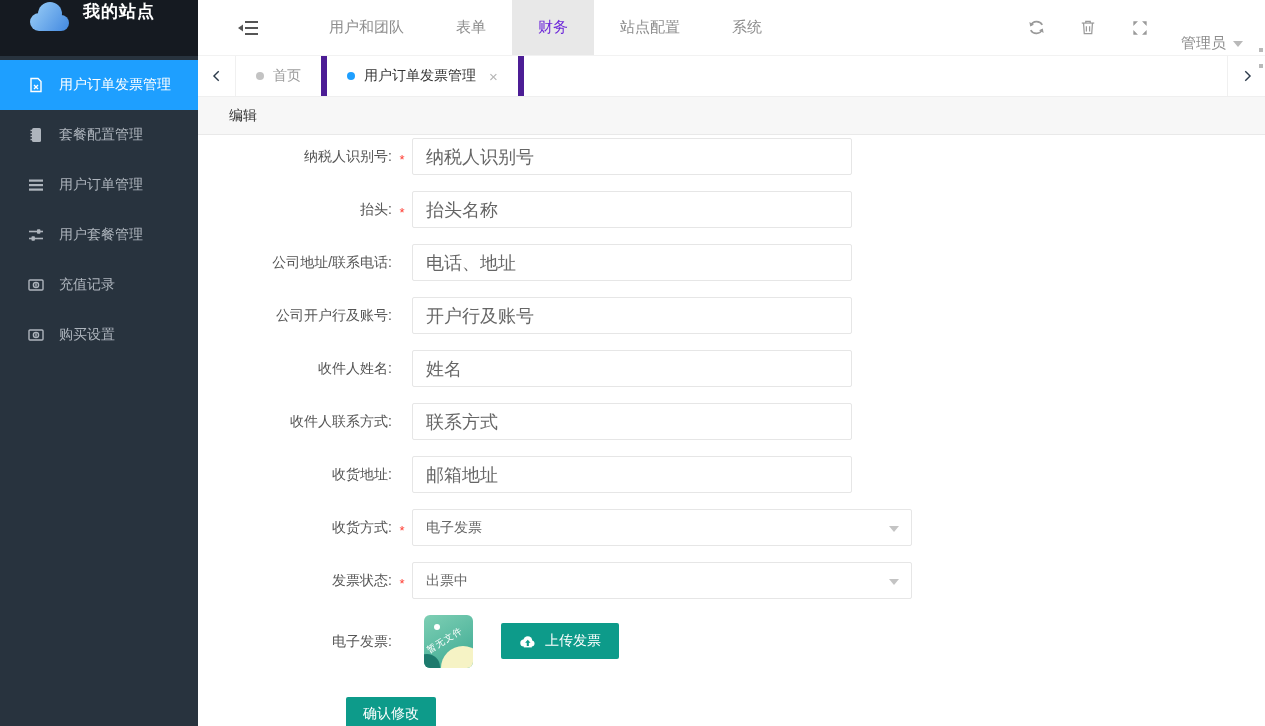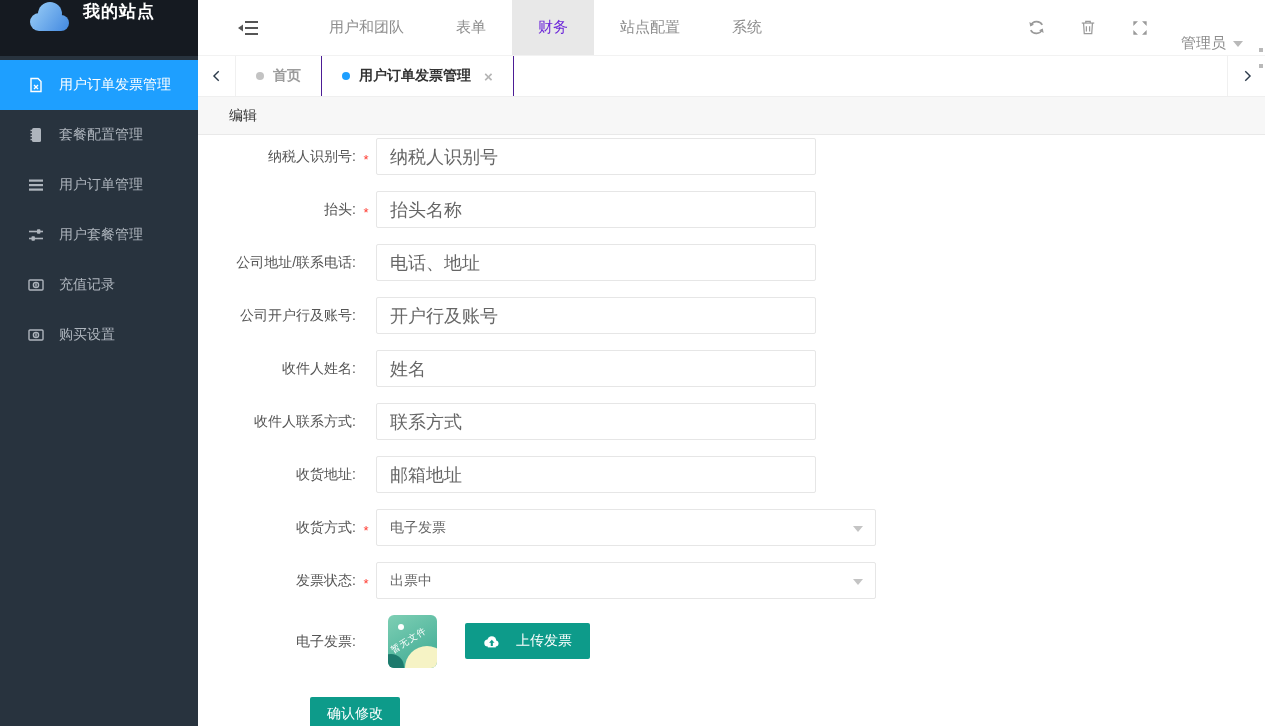--- a/index.html
+++ b/index.html
@@ -28,46 +28,46 @@
   .header-right { margin-left:auto; display:flex; align-items:center; height:100%; padding-right:22px; }
   .hr-icon { width:18px; height:18px; margin-left:34px; cursor:pointer; display:flex; align-items:center; justify-content:center; }
   .user-menu { margin-left:32px; display:flex; align-items:center; gap:7px; color:#8d8d8d; font-size:15px; cursor:pointer;margin-top:32px; }
   .caret-down { width:0; height:0; border-left:5px solid transparent; border-right:5px solid transparent; border-top:6px solid #b9b9b9; }
 
   
   .tabstrip { height:41px; display:flex; align-items:stretch; border-bottom:1px solid #efefef; flex-shrink:0; }
   .tab-arrow { width:38px; display:flex; align-items:center; justify-content:center; cursor:pointer; }
   .tab-arrow.left { border-right:1px solid #f0f0f0; }
   .tab-arrow.right { border-left:1px solid #f0f0f0; }
-  .tab { display:flex; align-items:center; padding:0 20px; border-right:1px solid #4c1d95; font-size:14px; color:#9c9c9c; cursor:pointer; gap:9px;font-weight:bold; }
+  .tab { display:flex; align-items:center; padding:0 20px; border-right:6px solid #4c1d95; font-size:14px; color:#9c9c9c; cursor:pointer; gap:9px; }
   .tab .dot { width:8px; height:8px; border-radius:50%; background:#c3c3c3; }
   .tab.active { color:#333; }
   .tab.active .dot { background:#1e9fff; }
   .tab .tab-close { color:#b5b5b5; font-size:15px; margin-left:4px; cursor:pointer; line-height:1; }
   .tab-spacer { flex:1; }
 
   
   .editbar { height:38px; background:#f7f7f7; border-bottom:1px solid #e9e9e9; display:flex; align-items:center; padding-left:31px; font-size:14px; color:#333; flex-shrink:0; }
 
   
-  .form-area { flex:1; padding-top:3px; overflow:hidden; position:relative; }
+  .form-area { flex:1; padding-top:3px; overflow:hidden; position:relative;margin-left:36px; }
   .form-row { display:flex; align-items:center; margin-bottom:16px; padding-left:28px; }
   .f-label { width:130px; display:flex; justify-content:flex-end; white-space:nowrap; color:#555; font-size:14px; }
   .f-req { width:20px; text-align:center; color:#ff3b30; font-size:13px; padding-top:5px; }
   .f-input { width:440px; height:37px; border:1px solid #e6e6e6; border-radius:2px; padding:0 13px; font-size:18px; color:#666; background:#fff; outline:none; font-family:inherit; }
   .f-select { width:500px; height:37px; border:1px solid #e6e6e6; border-radius:2px; padding:0 13px; font-size:14px; color:#666; background:#fff; display:flex; align-items:center; position:relative; cursor:pointer; }
   .f-select .sel-caret { position:absolute; right:12px; top:16px; width:0; height:0; border-left:5px solid transparent; border-right:5px solid transparent; border-top:6px solid #c4c4c4; }
 
   .upload-row { align-items:flex-start; }
   .thumb { width:49px; height:53px; border-radius:6px; margin-left:12px; position:relative; overflow:hidden; background:linear-gradient(150deg,#7ecfb4 0%,#4fb49c 70%); flex-shrink:0; }
   .thumb .t-dot { position:absolute; left:10px; top:9px; width:6px; height:6px; border-radius:50%; background:#ffffff; }
   .thumb .t-text { position:absolute; left:1px; top:19px; color:#fff; font-size:9px; transform:rotate(-32deg); white-space:nowrap; letter-spacing:1px; }
   .thumb .t-circle-dark { position:absolute; left:-10px; bottom:-12px; width:26px; height:26px; border-radius:50%; background:#1d7a6d; }
   .thumb .t-circle-light { position:absolute; right:-12px; bottom:-22px; width:44px; height:44px; border-radius:50%; background:#f6f3c5; }
-  .upload-btn { margin-left:28px; margin-top:8px; height:36px; padding:0 18px; background:#0d9b8a; color:#fff; border:none; border-radius:2px; font-size:14px; display:flex; align-items:center; gap:17px; cursor:pointer; font-family:inherit; }
+  .upload-btn { margin-left:28px; margin-top:8px; height:36px; padding:0 18px; background:#0d9b8a; color:#fff; border:none; border-radius:2px; font-size:14px; display:flex; align-items:center; gap:10px; cursor:pointer; font-family:inherit; }
   .submit-btn { margin-left:112px; margin-top:13px; width:90px; height:34px; background:#0d9b8a; color:#fff; border:none; border-radius:2px; font-size:14px; cursor:pointer; font-family:inherit; }
 
   .mini-scroll { position:absolute; right:1px; top:48px; width:5px; display:flex; flex-direction:column; gap:12px; }
   .mini-scroll i { width:4px; height:4px; background:#b9b9b9; display:block; }
 </style>
 </head>
 <body>
 
 <aside class="sidebar">
   <div class="logo">

